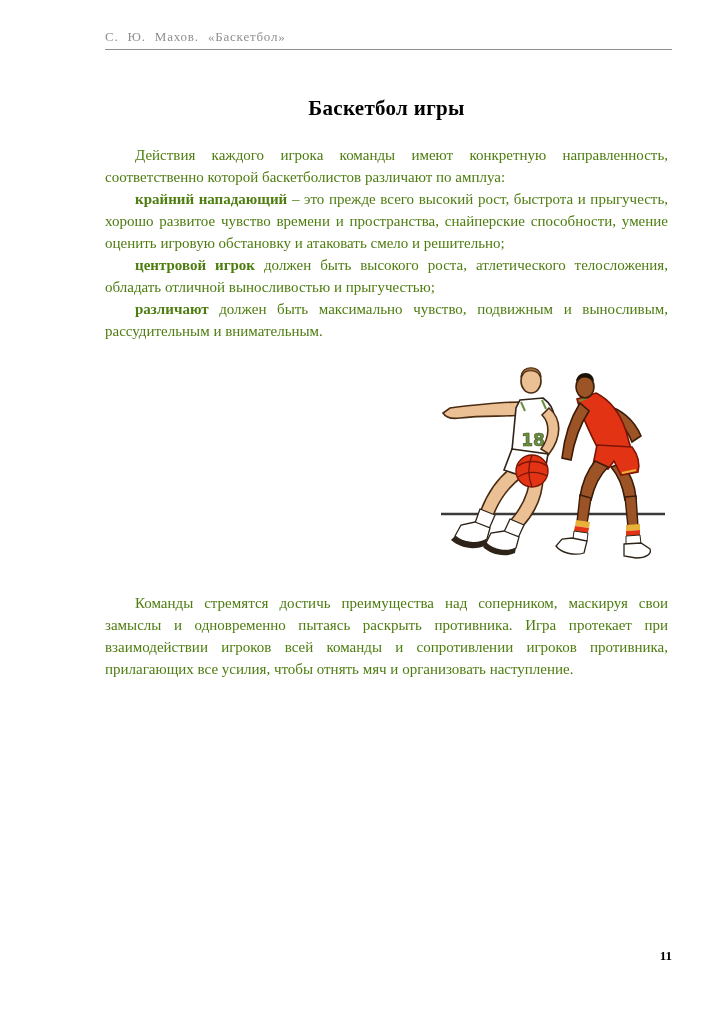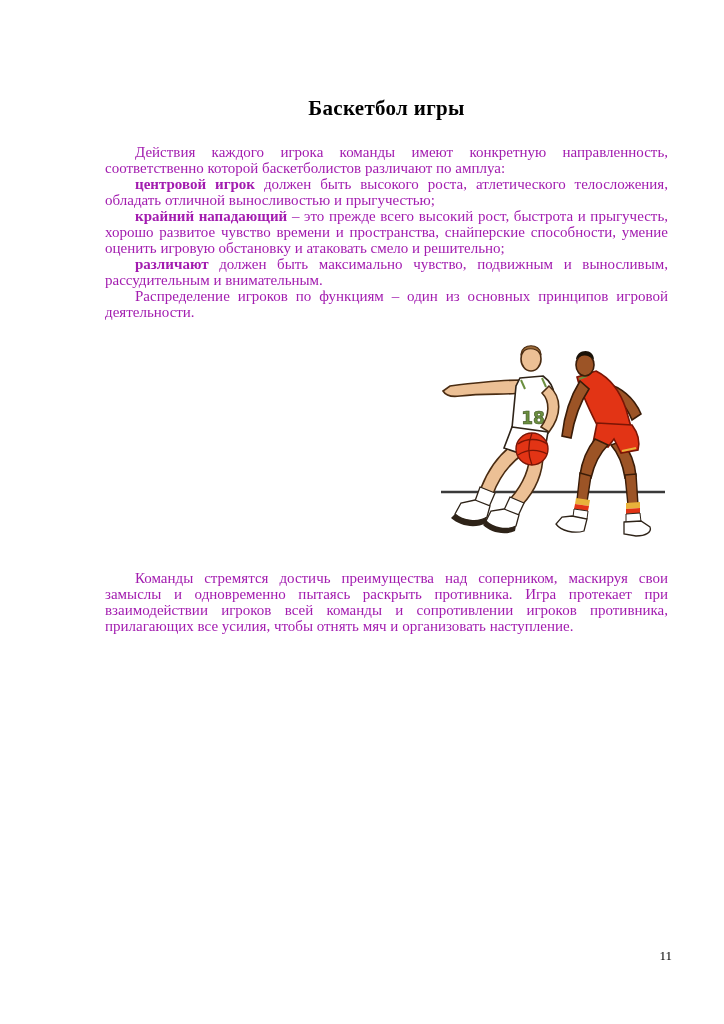--- a/index.html
+++ b/index.html
@@ -11,48 +11,50 @@
     position:absolute;left:105px;right:52px;top:29px;
     padding-bottom:4px;border-bottom:1px solid #8f8f8f;
     color:#8f8f8f;font-size:13px;letter-spacing:0.8px;word-spacing:5px;
   }
   .content{position:absolute;left:105px;width:563px;top:96px;}
   .doc-title{
     font-size:21px;font-weight:bold;text-align:center;
     margin:0 0 23px 0;letter-spacing:0.3px;
   }
   .body-p{
-    font-size:15px;line-height:16px;text-align:justify;
-    text-indent:30px;margin:0;color:#a21caf;
+    font-size:15px;line-height:22px;text-align:justify;
+    text-indent:30px;margin:0;color:#4d7c0f;
   }
   .body-p b{font-weight:bold;}
   .figure{text-align:right;margin:15px 0 30px 0;height:205px;}
   .page-number{
-    position:absolute;right:52px;bottom:60px;font-size:13px;color:#000;
+    position:absolute;right:52px;bottom:60px;font-size:13px;color:#000;font-weight:bold;
   }
 </style>
 </head>
 <body>
 
 <div class="page">
 
+  <div class="running-header">
+    <span>С. Ю. Махов. «Баскетбол»</span>
+  </div>
 
   <div class="content">
 
     <h1 class="doc-title">Баскетбол игры</h1>
 
     <p class="body-p"><span>Действия каждого игрока команды имеют конкретную направленность, соответственно которой баскетболистов различают по амплуа:</span></p>
 
+    <p class="body-p"><b>крайний нападающий</b><span> – это прежде всего высокий рост, быстрота и прыгучесть, хорошо развитое чувство времени и пространства, снайперские способности, умение оценить игровую обстановку и атаковать смело и решительно;</span></p>
+
     <p class="body-p"><b>центровой игрок</b><span> должен быть высокого роста, атлетического телосложения, обладать отличной выносливостью и прыгучестью;</span></p>
-
-    <p class="body-p"><b>крайний нападающий</b><span> – это прежде всего высокий рост, быстрота и прыгучесть, хорошо развитое чувство времени и пространства, снайперские способности, умение оценить игровую обстановку и атаковать смело и решительно;</span></p>
 
     <p class="body-p"><b>различают</b><span> должен быть максимально чувство, подвижным и выносливым, рассудительным и внимательным.</span></p>
 
-    <p class="body-p"><span>Распределение игроков по функциям – один из основных принципов игровой деятельности.</span></p>
 
     <div class="figure">
       <svg width="230" height="205" viewBox="0 0 230 205" role="img">
 
         <line x1="3" y1="157" x2="227" y2="157" stroke="#3a3a3a" stroke-width="2.4"></line>
 
         <path d="M84 45 C60 45 28 49 12 51 L5 56 C8 61 15 62 22 61 C46 58 66 60 84 58 Z" fill="#ecc095" stroke="#4a2c12" stroke-width="1.6"></path>
 
         <path d="M92 116 C92 132 86 148 73 163 L84 170 C97 156 105 138 105 119 Z" fill="#ecc095" stroke="#4a2c12" stroke-width="1.6"></path>
         <path d="M72 162 L86 168 L80 181 L66 175 Z" fill="#ffffff" stroke="#2e2318" stroke-width="1.3"></path>

